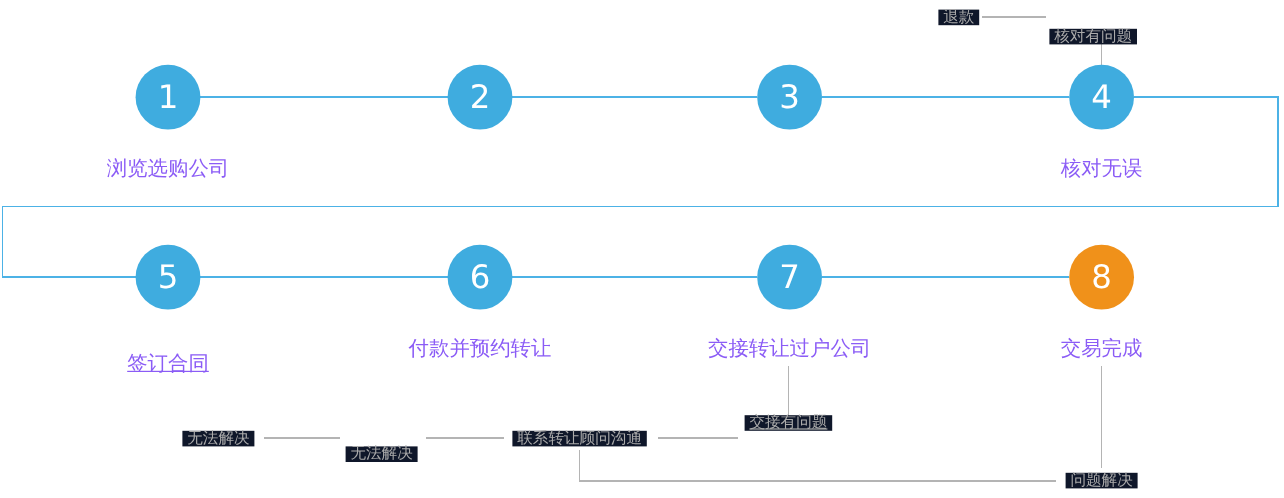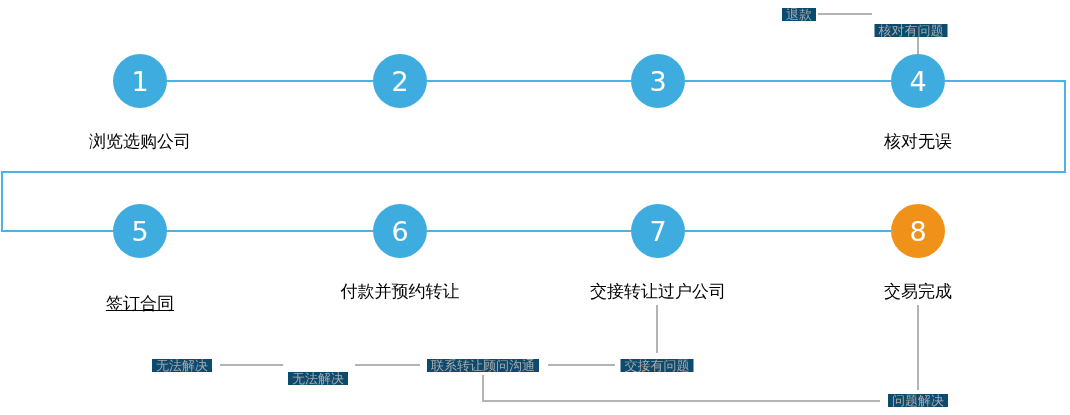--- a/index.html
+++ b/index.html
@@ -37,34 +37,34 @@
     font-weight: 400;
     line-height: 1;
     letter-spacing: 0;
     box-sizing: border-box;
   }
   .node.blue { background: #3FACDF; }
   .node.orange { background: #F0911A; }
   .node-label {
     position: absolute;
     font-size: 17px;
-    color: #000000;
+    color: #8b5cf6;
     white-space: nowrap;
     text-align: center;
     transform: translateX(-50%);
     line-height: 1;
   }
   .annot {
     position: absolute;
     font-size: 13px;
     color: #ABABAB;
     white-space: nowrap;
     transform: translateX(-50%);
     line-height: 1;
-    background: #0c4a6e;
+    background: #0f172a;
     padding: 0 4px;
   }
 </style>
 </head>
 <body>
 
 <div id="flow-root">
 
   <svg id="flow-svg" viewBox="0 0 1070 415" xmlns="http://www.w3.org/2000/svg">
 
@@ -127,16 +127,16 @@
   <div class="node-label" style="left:140px; top:295px;text-decoration:underline;">签订合同</div>
   <div class="node-label" style="left:400px; top:283px;">付款并预约转让</div>
   <div class="node-label" style="left:658px; top:283px;">交接转让过户公司</div>
   <div class="node-label" style="left:918px; top:283px;">交易完成</div>
 
   <div class="annot" style="left:799px; top:8px;">退款</div>
   <div class="annot" style="left:911px; top:24px;">核对有问题</div>
   <div class="annot" style="left:182px; top:359px;">无法解决</div>
   <div class="annot" style="left:318px; top:372px;">无法解决</div>
   <div class="annot" style="left:483px; top:359px;">联系转让顾问沟通</div>
-  <div class="annot" style="left:657px; top:359px;">交接有问题</div>
+  <div class="annot" style="left:657px; top:346px;text-decoration:underline;">交接有问题</div>
   <div class="annot" style="left:918px; top:394px;">问题解决</div>
 
 </div>
 
 </body></html>

